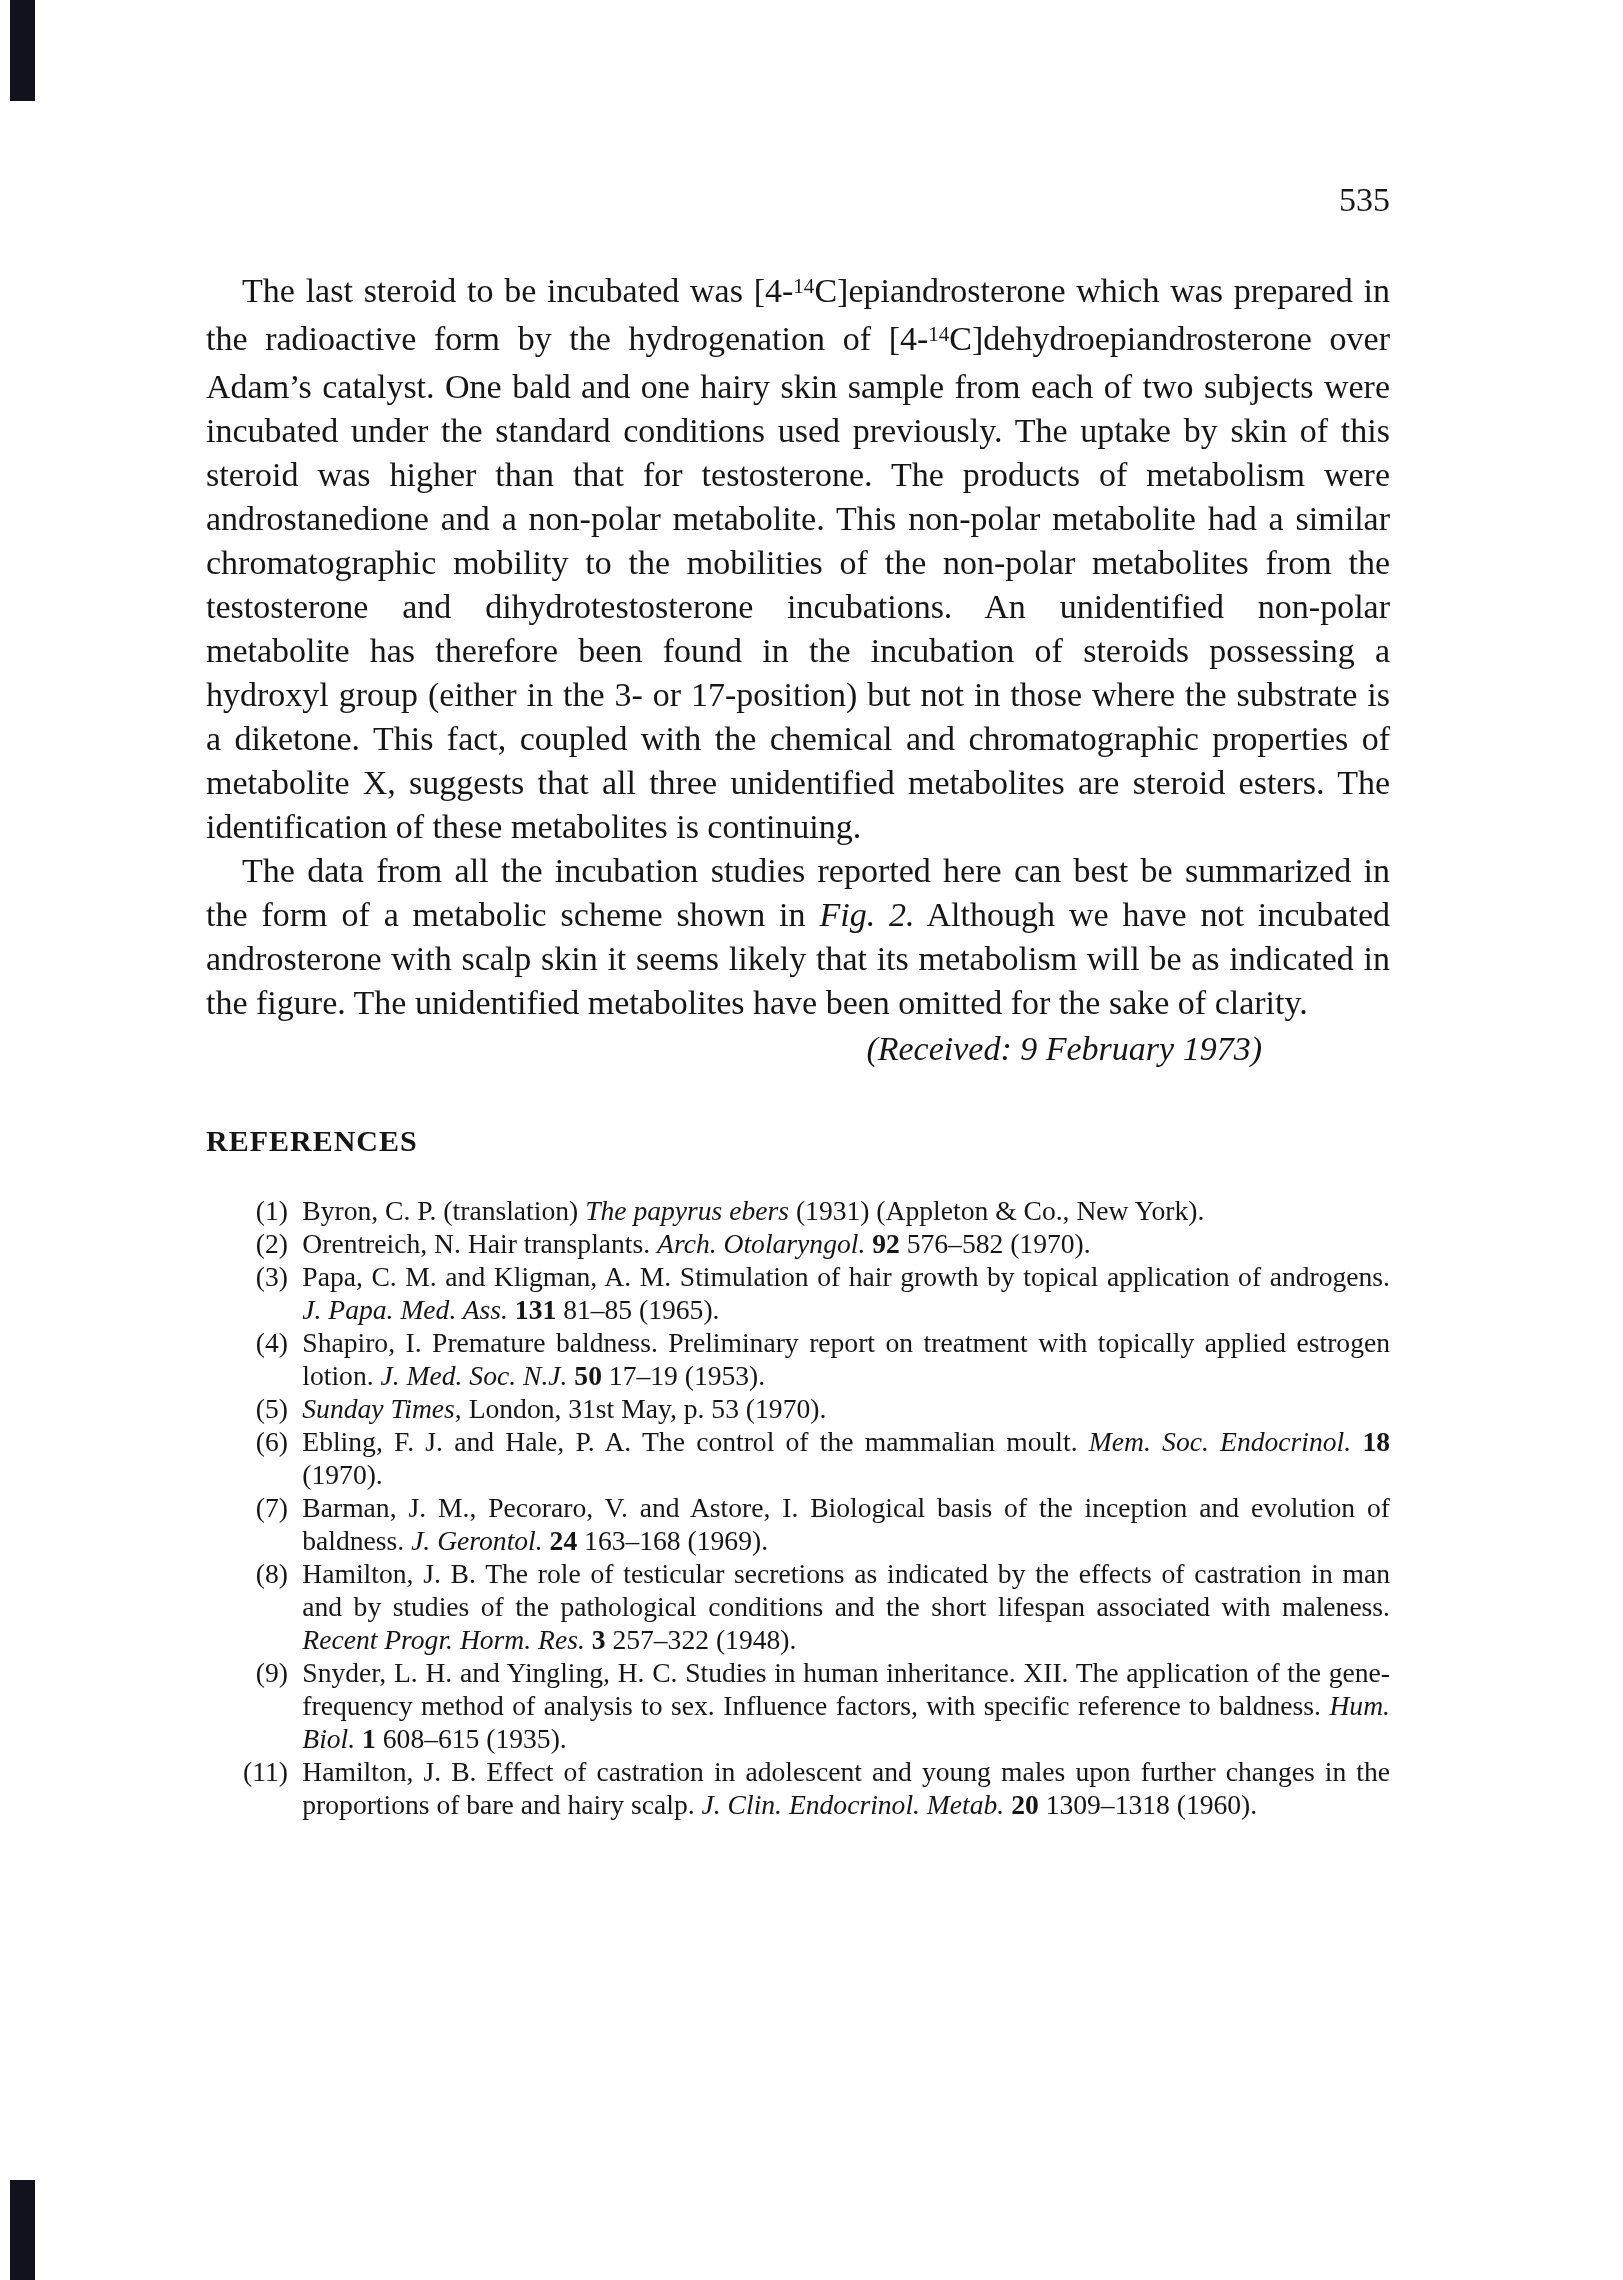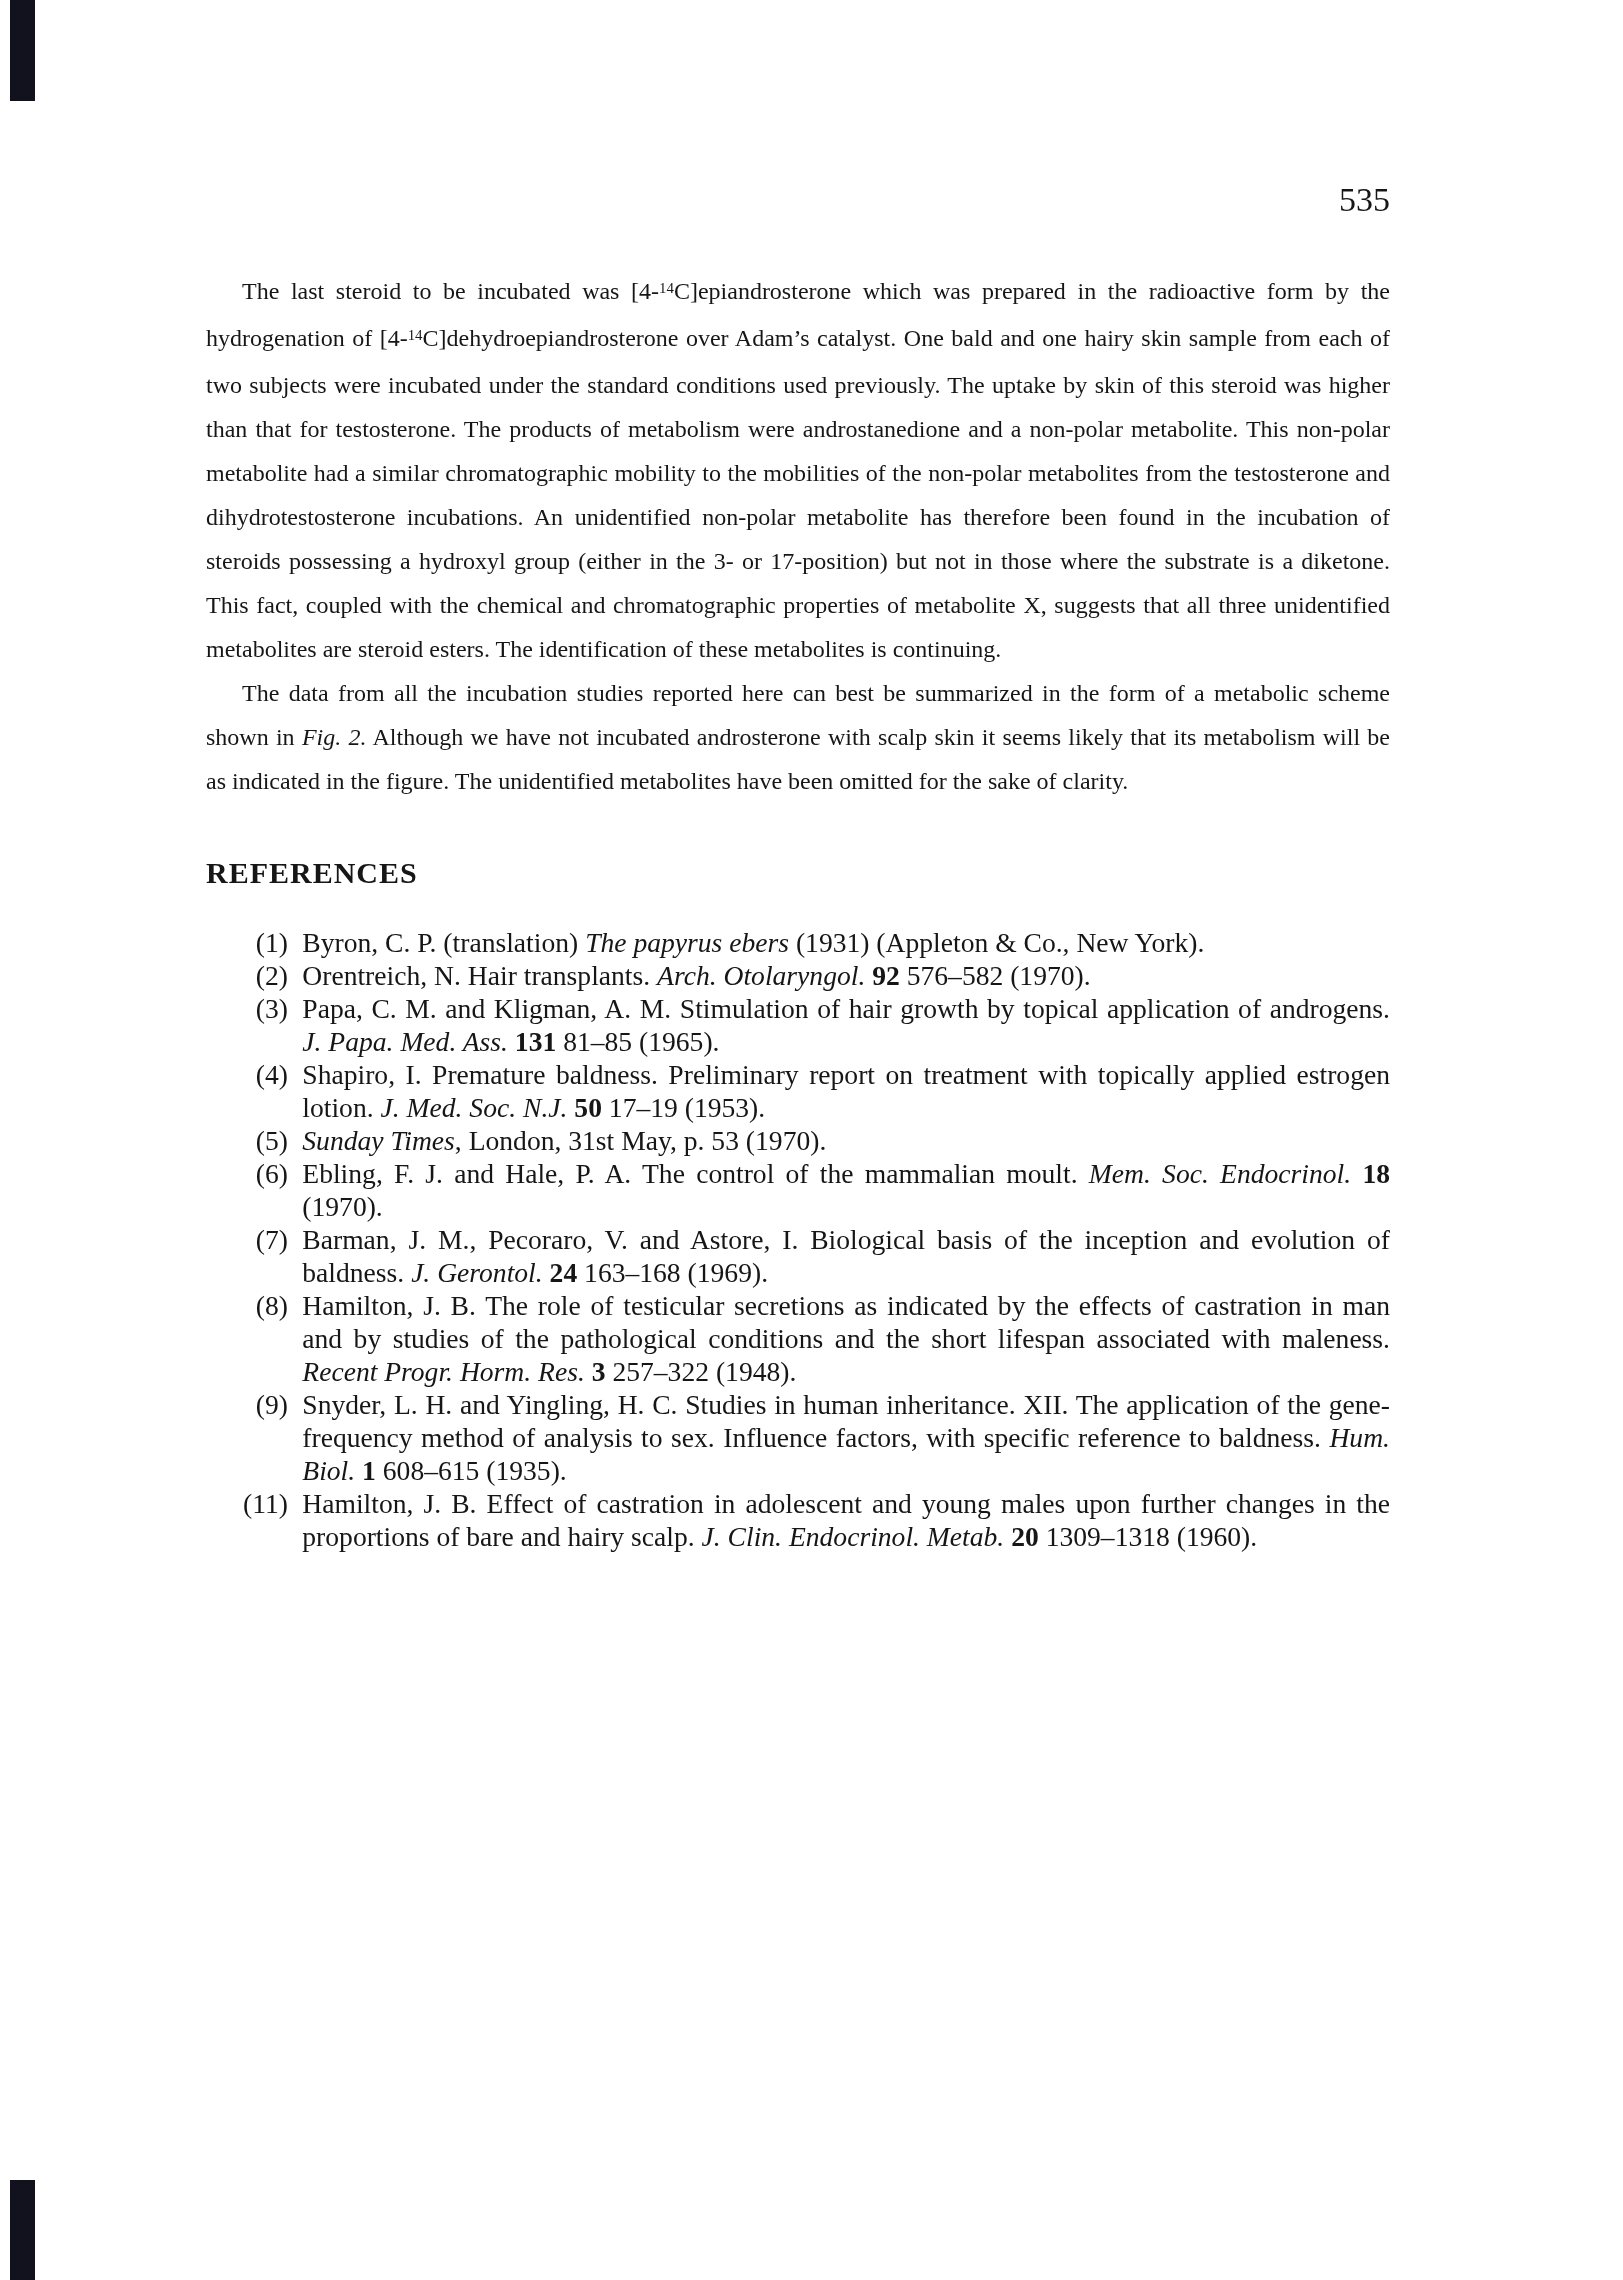--- a/index.html
+++ b/index.html
@@ -49,21 +49,21 @@
   .folio {
     position: absolute;
     right: 0;
     top: -1.9px;
     font-size: 34px;
   }
 
   .body-text { margin-top: 42px; }
   .body-par {
     margin: 0;
-    font-size: 24px;
+    font-size: 34px;
     line-height: 44px;
     text-align: justify;
     text-indent: 36px;
   }
   .s-i { font-style: italic; }
   .s-b { font-weight: bold; }
   .s-sup {
     font-size: 0.62em;
     position: relative;
     top: -0.42em;
@@ -115,20 +115,21 @@
 
   <div class="content">
 
     <div class="running-head">
       <span class="folio">535</span>
     </div>
 
     <div class="body-text">
       <p class="body-par"><span class="s-n">The last steroid to be incubated was [4-</span><span class="s-sup">14</span><span class="s-n">C]epiandrosterone which was prepared in the radioactive form by the hydrogenation of [4-</span><span class="s-sup">14</span><span class="s-n">C]dehydroepiandrosterone over Adam’s catalyst. One bald and one hairy skin sample from each of two subjects were incubated under the standard conditions used previously. The uptake by skin of this steroid was higher than that for testosterone. The products of metabolism were androstanedione and a non-polar metabolite. This non-polar metabolite had a similar chromatographic mobility to the mobilities of the non-polar metabolites from the testosterone and dihydrotestosterone incubations. An unidentified non-polar metabolite has therefore been found in the incubation of steroids possessing a hydroxyl group (either in the 3- or 17-position) but not in those where the substrate is a diketone. This fact, coupled with the chemical and chromatographic properties of metabolite X, suggests that all three unidentified metabolites are steroid esters. The identification of these metabolites is continuing.</span></p>
       <p class="body-par"><span class="s-n">The data from all the incubation studies reported here can best be summarized in the form of a metabolic scheme shown in </span><span class="s-i">Fig. 2.</span><span class="s-n"> Although we have not incubated androsterone with scalp skin it seems likely that its metabolism will be as indicated in the figure. The unidentified metabolites have been omitted for the sake of clarity.</span></p>
+      <p class="received">(Received: 9 February 1973)</p>
     </div>
 
     <h2 class="refs-heading">REFERENCES</h2>
 
     <div class="refs-list">
         <div class="ref-row">
           <span class="ref-num">(1)</span>
           <div class="ref-text"><span class="s-n">Byron, C. P. (translation) </span><span class="s-i">The papyrus ebers</span><span class="s-n"> (1931) (Appleton &amp; Co., New York).</span></div>
         </div>
         <div class="ref-row">

